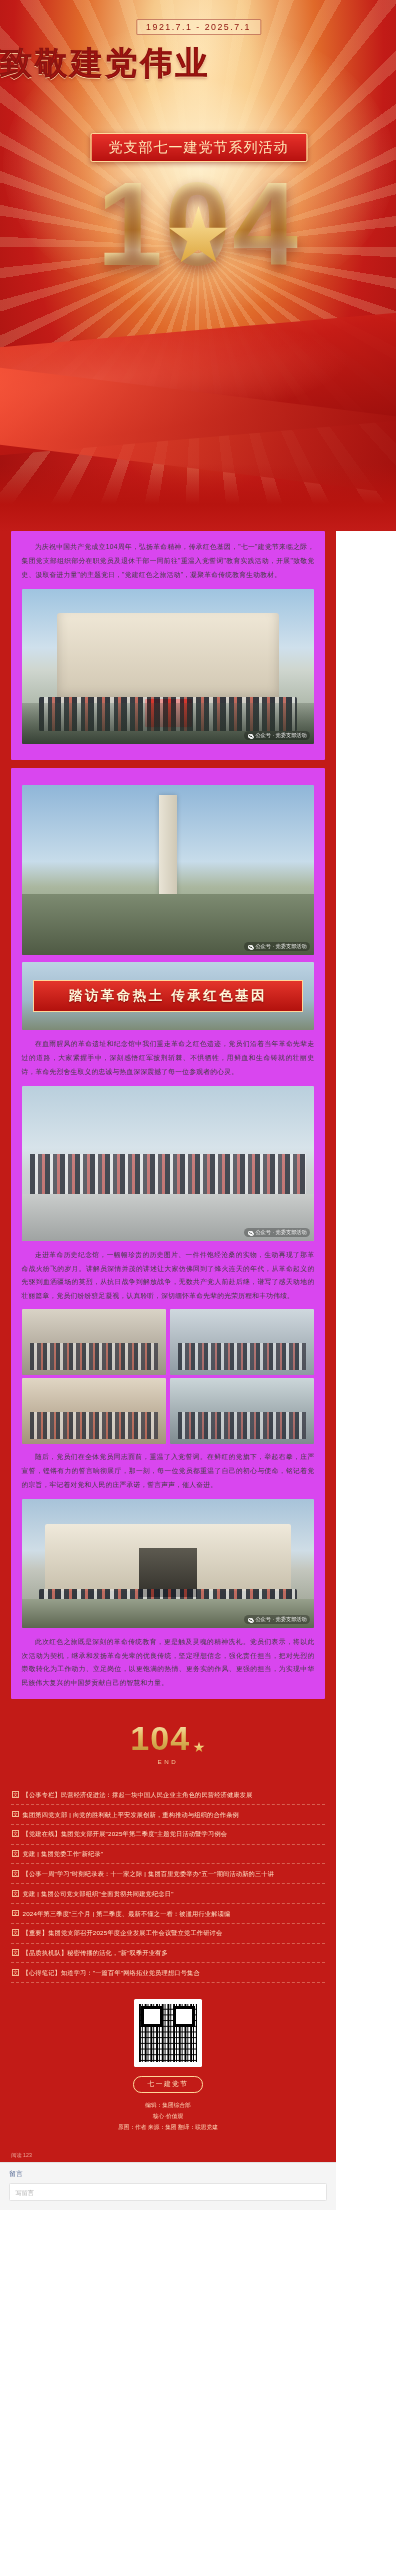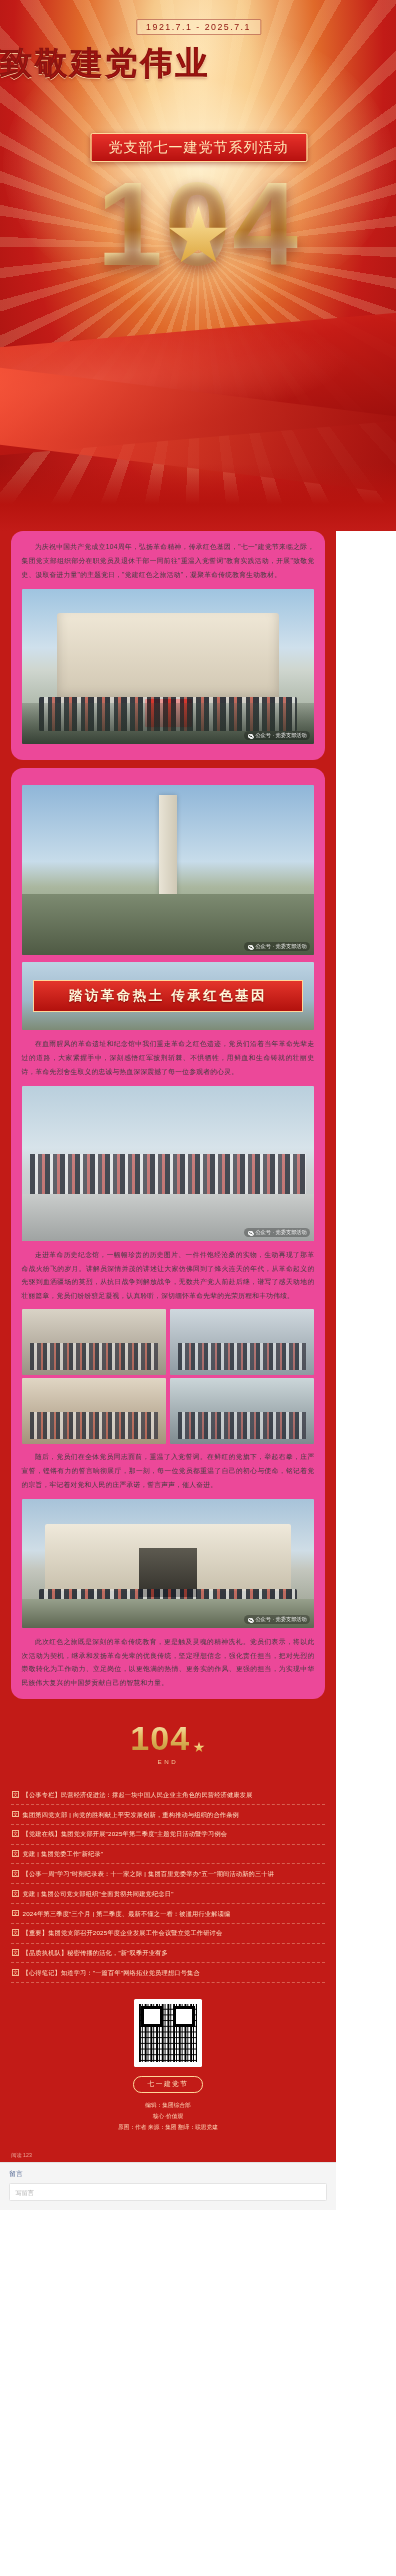--- a/index.html
+++ b/index.html
@@ -111,22 +111,22 @@
     position: absolute; left: 0; right: 0; bottom: 0; height: 67px;
     background: linear-gradient(180deg, rgba(154,15,12,0), #b7140f 60%, #c21b17 100%);
   }
 
   
   .content {
     background: #c21b17;
     padding: 0 11.3px 10.3px;
   }
   .card {
-    background: #ec4899;
-    border-radius: 12px;
+    background: #d946ef;
+    border-radius: 1px;
     padding: 9.3px 10.3px;
     margin-bottom: 8.2px;
   }
   p.body-text {
     font-size: 6.7px;
     line-height: 2.05;
     color: #3d3d3d;
     text-align: justify;
     text-indent: 2em;
     letter-spacing: 0.3px;

